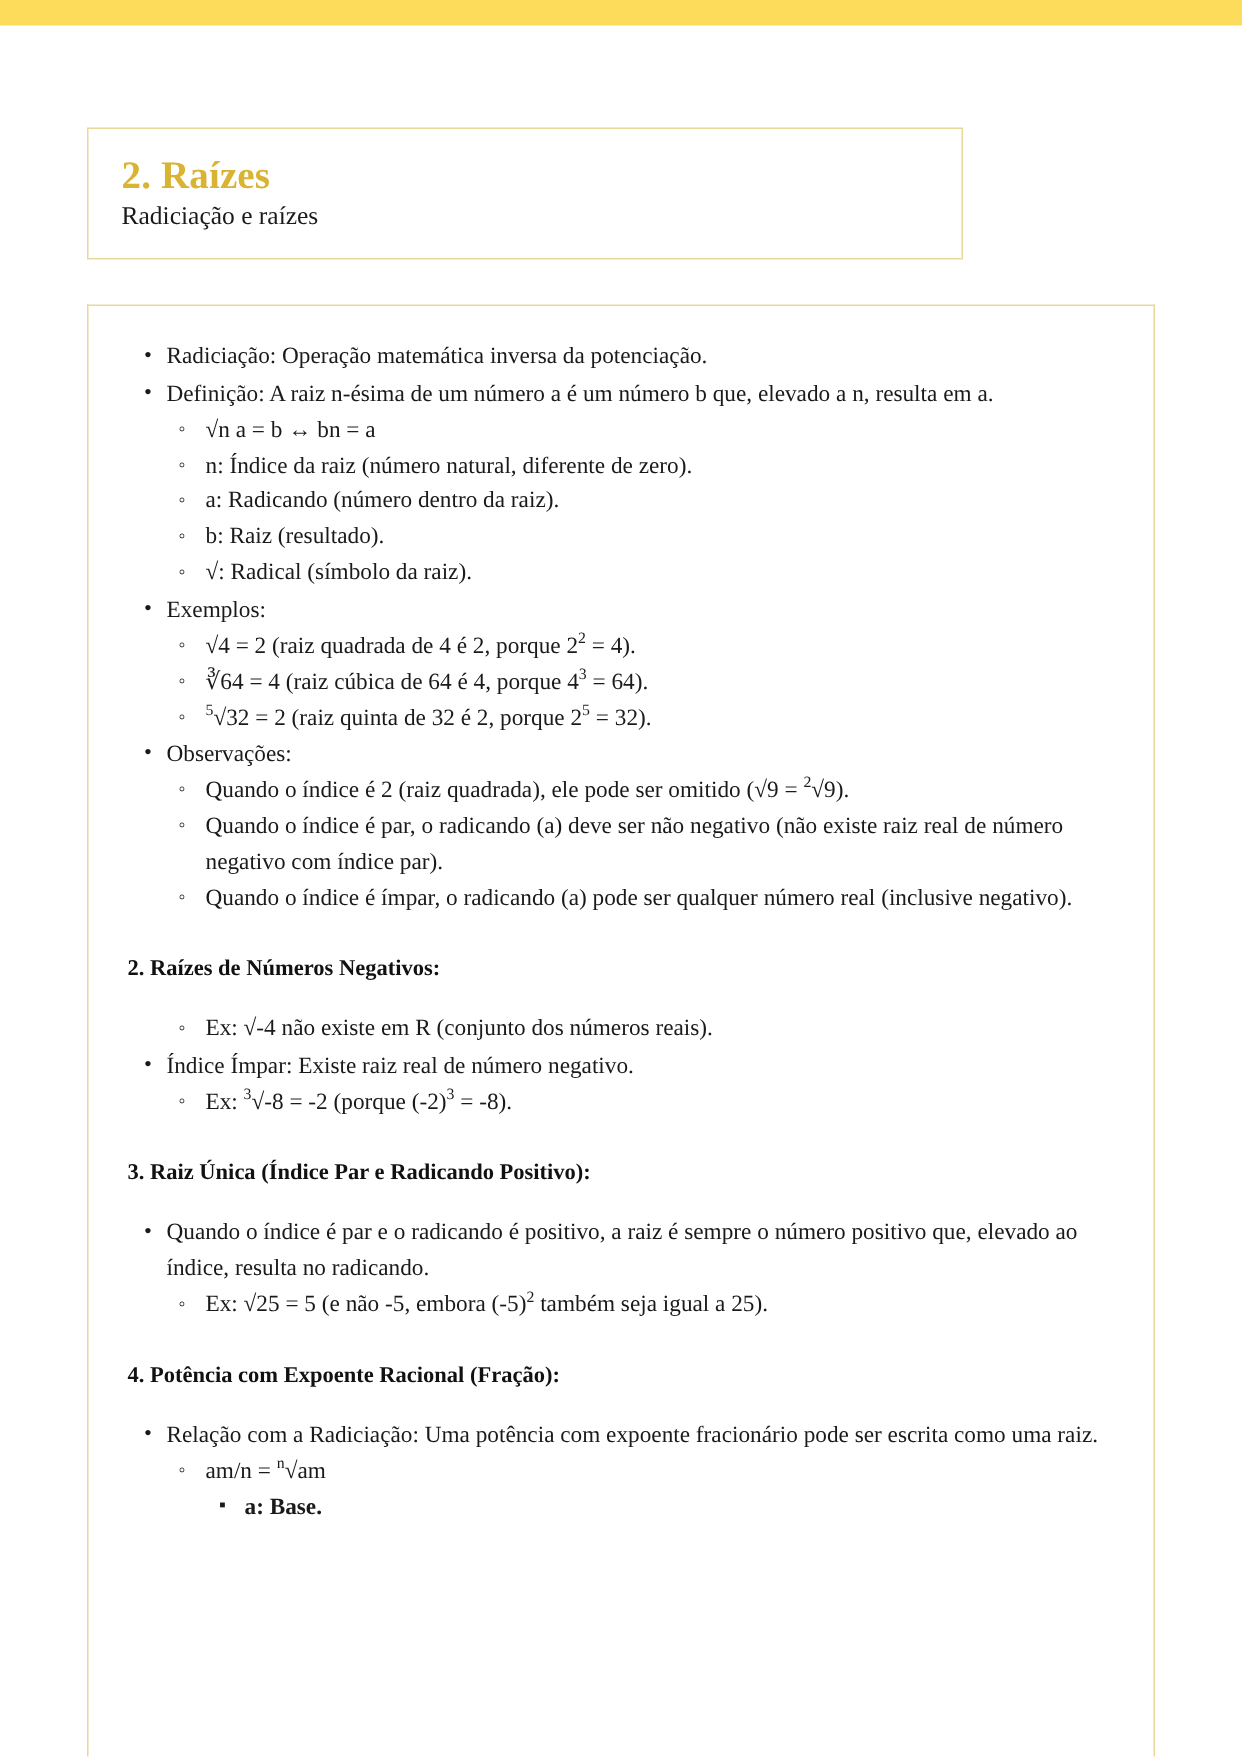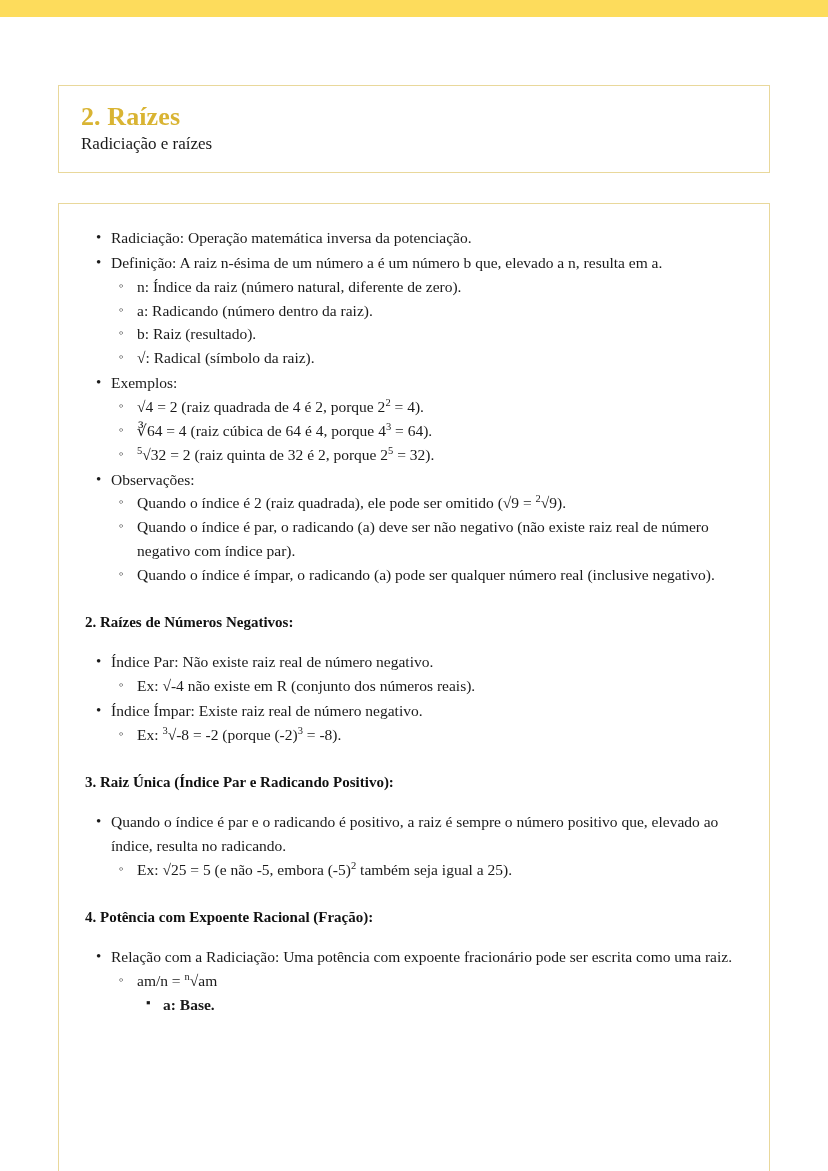--- a/index.html
+++ b/index.html
@@ -27,21 +27,21 @@
   .page {
     padding: 0;
   }
 
   
   .title-card {
     margin: 68px 58px 0 58px;
     border: 1px solid #e9d89b;
     box-sizing: border-box;
     padding: 16px 22px 18px 22px;
-    width: 712px;
+    width: 584px;
   }
   .doc-title {
     font-size: 26px;
     font-weight: bold;
     color: #d9b433;
     line-height: 1.14;
     margin: 0 0 2px 0;
     letter-spacing: 0.1px;
   }
   .doc-subtitle {
@@ -174,20 +174,23 @@
     <div id="sections-root">
         <div class="section">
           <ul class="lvl1">
             <li>
               <span class="txt">Radiciação: Operação matemática inversa da potenciação.</span>
             </li>
             <li>
               <span class="txt">Definição: A raiz n-ésima de um número a é um número b que, elevado a n, resulta em a.</span>
               <ul class="lvl2">
                 <li>
+                  <span class="txt">√n a = b ↔ bn = a</span>
+                </li>
+                <li>
                   <span class="txt">n: Índice da raiz (número natural, diferente de zero).</span>
                 </li>
                 <li>
                   <span class="txt">a: Radicando (número dentro da raiz).</span>
                 </li>
                 <li>
                   <span class="txt">b: Raiz (resultado).</span>
                 </li>
                 <li>
                   <span class="txt">√: Radical (símbolo da raiz).</span>
@@ -221,21 +224,20 @@
                   <span class="txt">Quando o índice é ímpar, o radicando (a) pode ser qualquer número real (inclusive negativo).</span>
                 </li>
               </ul>
             </li>
           </ul>
         </div>
         <div class="section">
           <h2 class="section-heading">2. Raízes de Números Negativos:</h2>
           <ul class="lvl1">
             <li>
-              <span class="txt">Índice Par: Não existe raiz real de número negativo.</span>
               <ul class="lvl2">
                 <li>
                   <span class="txt">Ex: √-4 não existe em R (conjunto dos números reais).</span>
                 </li>
               </ul>
             </li>
             <li>
               <span class="txt">Índice Ímpar: Existe raiz real de número negativo.</span>
               <ul class="lvl2">
                 <li>

